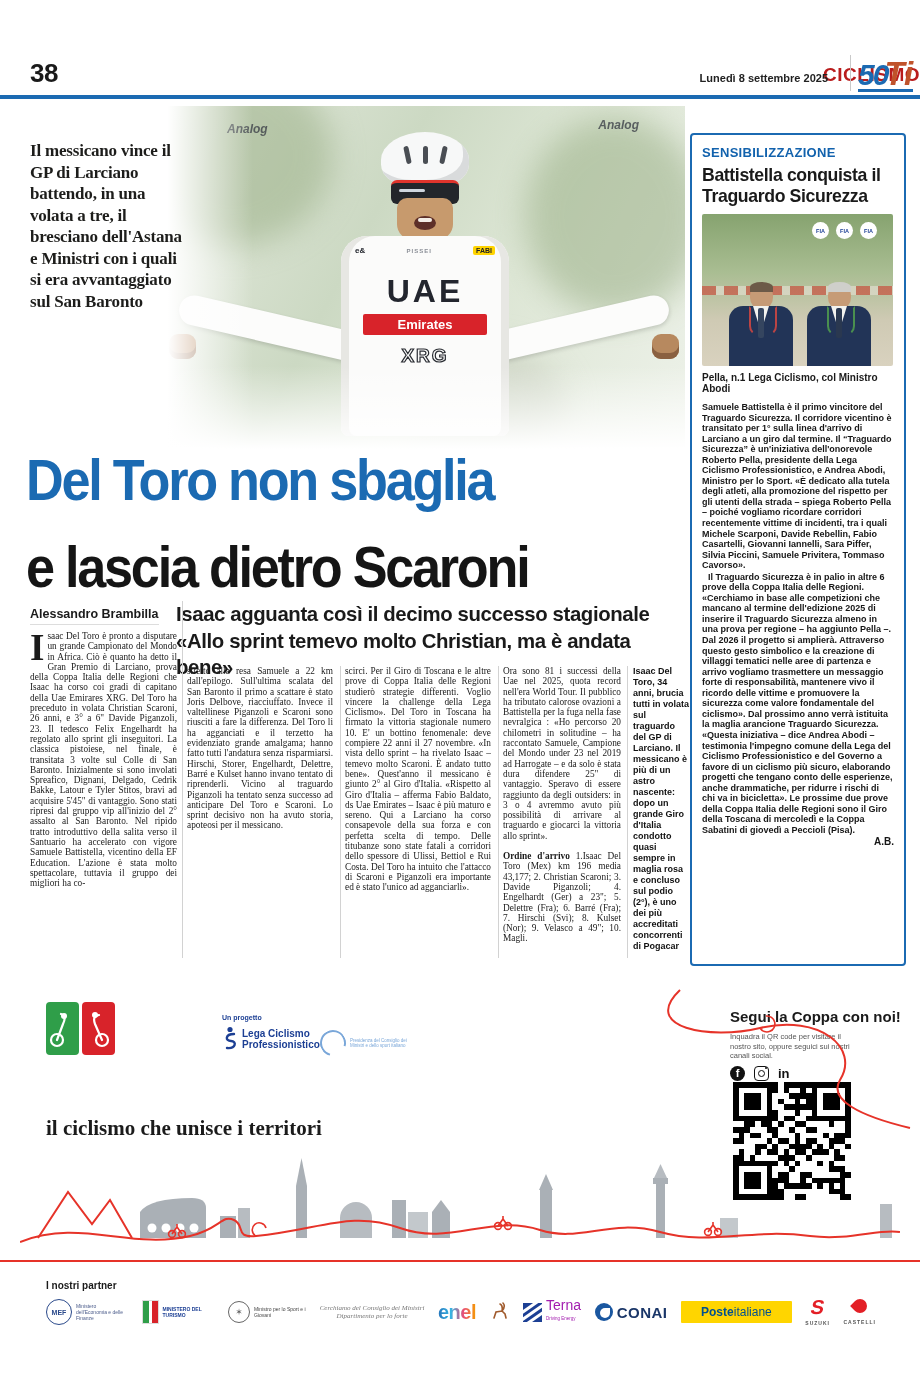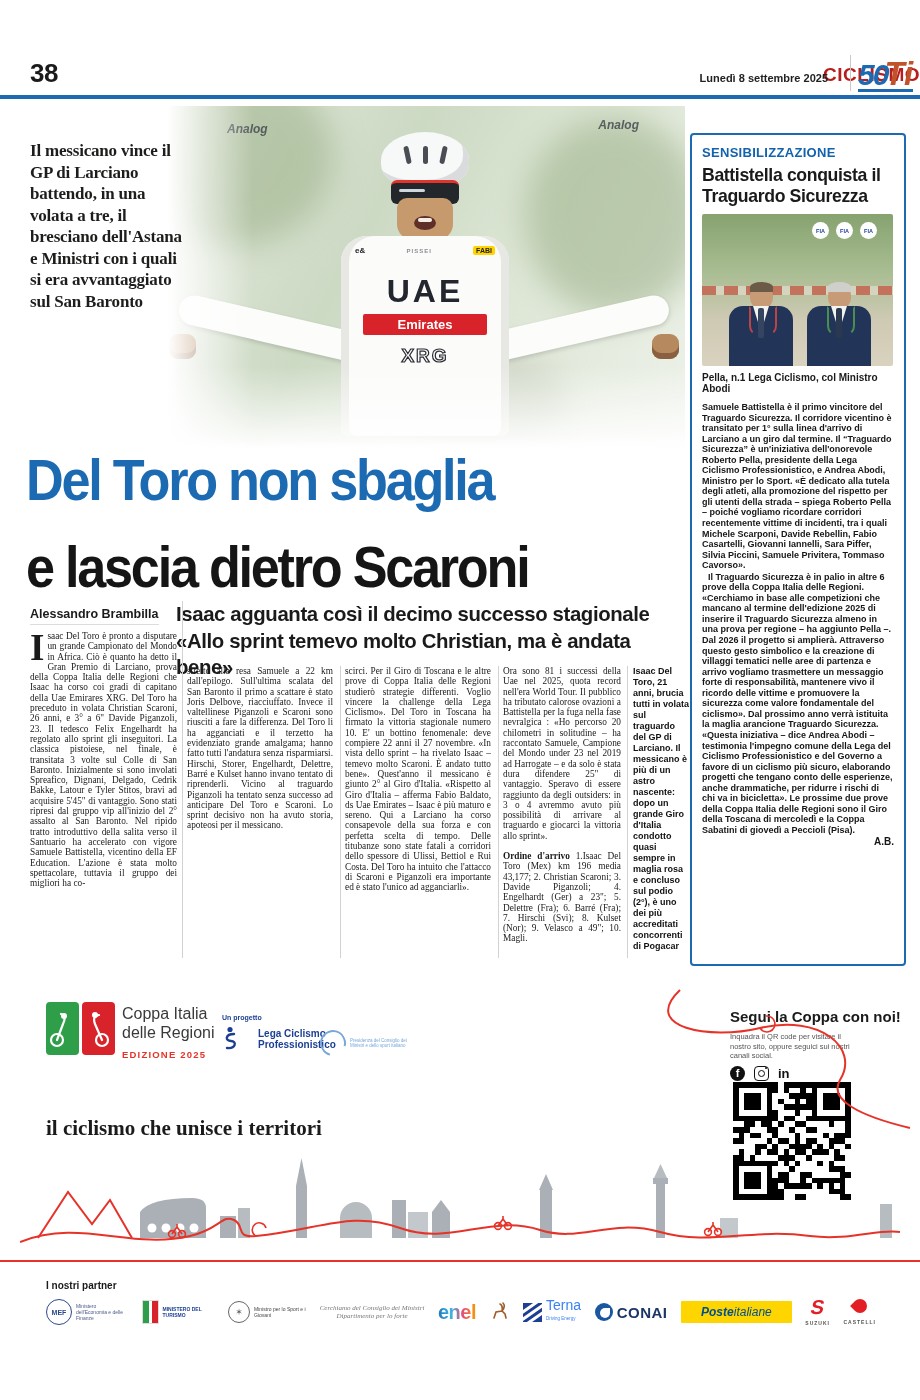--- a/index.html
+++ b/index.html
@@ -93,21 +93,21 @@
 
   
   .ci-logo{left:46px;top:1002px;display:flex;gap:3px;}
   .tile{width:33px;height:53px;border-radius:4px;position:relative;}
   .tile svg{position:absolute;left:3px;top:6px;}
   .t-green{background:#2f9e49;}
   .t-red{background:#d8232a;}
   .ci-text{left:122px;top:1004px;font-size:16px;line-height:19px;color:#3a3a3a;}
   .ci-ed{font-size:9.5px;font-weight:800;color:#e63329;letter-spacing:1.2px;margin-top:3px;}
   .unprog{left:222px;top:1014px;font-size:7px;font-weight:800;color:#1c3f94;}
-  .lega{left:222px;top:1026px;display:flex;align-items:center;gap:20px;color:#1c3f94;font-size:10px;line-height:11px;font-weight:800;}
+  .lega{left:222px;top:1026px;display:flex;align-items:center;gap:4px;color:#1c3f94;font-size:10px;line-height:11px;font-weight:800;}
   .circlogo{left:320px;top:1030px;display:flex;align-items:center;gap:4px;}
   .circlogo .arc{width:22px;height:22px;border-radius:50%;border:2.5px solid #7aa7d9;border-bottom-color:transparent;transform:rotate(-30deg);}
   .circlogo .txt{font-size:4.5px;color:#7aa7d9;line-height:5px;width:60px;}
   .follow-h{left:730px;top:1008px;font-size:15px;font-weight:800;}
   .follow-t{left:730px;top:1032px;width:125px;font-size:7.5px;line-height:9.5px;color:#555;}
   .socials{left:730px;top:1066px;display:flex;gap:9px;align-items:center;}
   .soc{width:15px;height:15px;color:#111;}
   .soc.fb{background:#111;border-radius:50%;color:#fff;font-weight:800;font-size:11px;text-align:center;line-height:15px;}
   .soc.ig{border:1.8px solid #111;border-radius:4px;box-sizing:border-box;position:relative;}
   .soc.ig i{position:absolute;left:3px;top:3px;width:5px;height:5px;border:1.6px solid #111;border-radius:50%;}
@@ -124,26 +124,26 @@
   .partners{left:46px;top:1298px;width:830px;display:flex;align-items:center;justify-content:space-between;}
   .pt{display:flex;align-items:center;gap:4px;}
   .mef-c{width:24px;height:24px;border:1.6px solid #2b4a8b;border-radius:50%;color:#2b4a8b;font-size:7px;font-weight:800;display:flex;align-items:center;justify-content:center;}
   .tiny{font-size:5px;line-height:6px;color:#4a5b8a;width:52px;}
   .flag{width:15px;height:22px;background:linear-gradient(90deg,#2f9e49 0 40%,#fff 40% 60%,#d8232a 60%);border:.5px solid #ddd;}
   .gov-c{width:20px;height:20px;border:1.3px solid #666;border-radius:50%;color:#666;font-size:9px;display:flex;align-items:center;justify-content:center;}
   .script{font-family:"Liberation Serif",serif;font-style:italic;font-size:7px;line-height:8px;color:#777;text-align:center;}
   .enel{font-size:20px;font-weight:800;letter-spacing:-.5px;background:linear-gradient(90deg,#2574bb,#35b6e4,#e94e77,#f59c00);-webkit-background-clip:text;background-clip:text;color:transparent;}
   .terna-sq{width:19px;height:19px;background:#1c3f94;position:relative;overflow:hidden;}
   .terna-sq i{position:absolute;left:-4px;top:7px;width:30px;height:3px;background:#fff;transform:rotate(-35deg);box-shadow:0 6px #fff,0 -6px #fff;}
-  .terna-t{color:#3b82f6;font-size:14px;line-height:13px;}
+  .terna-t{color:#a21caf;font-size:14px;line-height:13px;}
   .terna-t small{font-size:4.5px;display:block;}
   .conai-c{width:18px;height:18px;border-radius:50%;background:#1a57a0;position:relative;}
   .conai-c i{position:absolute;left:5px;top:5px;width:10px;height:10px;background:#fff;border-radius:50% 0 50% 50%;}
   .conai-t{font-size:15px;font-weight:800;color:#1a3668;letter-spacing:.5px;}
-  .poste{background:#ffd500;padding:4px 20px;font-size:12px;color:#00508f;border-radius:1px;font-style:italic;}
+  .poste{background:#ffd500;padding:4px 20px;font-size:12px;color:#00508f;border-radius:1px;}
   .suz{display:flex;flex-direction:column;align-items:center;}
   .suz .s{color:#e31f26;font-weight:800;font-size:20px;line-height:18px;transform:skewX(-12deg);}
   .suz small,.cast small{font-size:5px;font-weight:800;color:#555;letter-spacing:1px;}
   .cast{display:flex;flex-direction:column;align-items:center;}
   .cast .scorp{width:14px;height:14px;background:#e31f26;border-radius:50% 50% 50% 0;transform:rotate(45deg);margin-bottom:2px;}
 </style>
 </head>
 <body>
 
 <div class="page">
@@ -219,21 +219,21 @@
     <p>scirci. Per il Giro di Toscana e le altre prove di Coppa Italia delle Regioni studierò strategie differenti. Voglio vincere la challenge della Lega Ciclismo». Del Toro in Toscana ha firmato la vittoria stagionale numero 10. E' un bottino fenomenale: deve compiere 22 anni il 27 novembre. «In vista dello sprint – ha rivelato Isaac – temevo molto Scaroni. È andato tutto bene». Quest'anno il messicano è giunto 2° al Giro d'Italia. «Rispetto al Giro d'Italia – afferma Fabio Baldato, ds Uae Emirates – Isaac è più maturo e sereno. Qui a Larciano ha corso consapevole della sua forza e con perfetta scelta di tempo. Delle titubanze sono state fatali a corridori dello spessore di Ulissi, Bettiol e Rui Costa. Del Toro ha intuito che l'attacco di Scaroni e Piganzoli era importante ed è stato l'unico ad agganciarli».</p>
   </div>
   <div class="abs col c4">
     <p>Ora sono 81 i successi della Uae nel 2025, quota record nell'era World Tour. Il pubblico ha tributato calorose ovazioni a Battistella per la fuga nella fase nevralgica : «Ho percorso 20 chilometri in solitudine – ha raccontato Samuele, Campione del Mondo under 23 nel 2019 ad Harrogate – e da solo è stata dura difendere 25" di vantaggio. Speravo di essere raggiunto da degli outsiders: in 3 o 4 avremmo avuto più possibilità di arrivare al traguardo e giocarci la vittoria allo sprint».</p>
     <p class="results"><b>Ordine d'arrivo</b> <span>1.Isaac Del Toro (Mex) km 196 media 43,177; 2. Christian Scaroni; 3. Davide Piganzoli; 4. Engelhardt (Ger) a 23"; 5. Delettre (Fra); 6. Barré (Fra); 7. Hirschi (Svi); 8. Kulset (Nor); 9. Velasco a 49"; 10. Magli.</span></p>
   </div>
   <div class="abs vrule vr1"></div>
   <div class="abs vrule vr2"></div>
   <div class="abs vrule vr3"></div>
   <div class="abs vrule vr4"></div>
-  <div class="abs photocap">Isaac Del Toro, 21 anni, brucia tutti in volata sul traguardo del GP di Larciano. Il messicano è più di un astro nascente: dopo un grande Giro d'Italia condotto quasi sempre in maglia rosa e concluso sul podio (2°), è uno dei più accreditati concorrenti di Pogacar</div>
+  <div class="abs photocap">Isaac Del Toro, 34 anni, brucia tutti in volata sul traguardo del GP di Larciano. Il messicano è più di un astro nascente: dopo un grande Giro d'Italia condotto quasi sempre in maglia rosa e concluso sul podio (2°), è uno dei più accreditati concorrenti di Pogacar</div>
 
   <div class="abs sidebar">
     <div class="kicker">SENSIBILIZZAZIONE</div>
     <div class="sb-title">Battistella conquista il Traguardo Sicurezza</div>
     <div class="sb-photo">
       <div class="fia" style="right:64px;">FIA</div>
       <div class="fia" style="right:40px;">FIA</div>
       <div class="fia" style="right:16px;">FIA</div>
       <div class="fence"></div>
       <div class="man" style="left:24px;">
@@ -273,25 +273,20 @@
         <circle cx="15" cy="8" r="3" fill="#fff"></circle>
       </svg>
     </div>
     <div class="tile t-red">
       <svg width="27" height="42" viewBox="0 0 27 42">
         <circle cx="17" cy="32" r="6" fill="none" stroke="#fff" stroke-width="2.2"></circle>
         <path d="M17 32 L10 16 Q7 8 14 7" fill="none" stroke="#fff" stroke-width="2.2" stroke-linecap="round"></path>
         <circle cx="10" cy="7" r="3" fill="#fff"></circle>
       </svg>
     </div>
-  </div>
-  <div class="abs ci-text">
-    <div>Coppa Italia</div>
-    <div>delle Regioni</div>
-    <div class="ci-ed">EDIZIONE 2025</div>
   </div>
 
   <div class="abs unprog">Un progetto</div>
   <div class="abs lega">
     <svg width="16" height="26" viewBox="0 0 16 26">
       <circle cx="8" cy="3.5" r="2.6" fill="#1c3f94"></circle>
       <path d="M12 8 C3 8 3 15 9 15 C15 15 14 23 5 22" fill="none" stroke="#1c3f94" stroke-width="2.4" stroke-linecap="round"></path>
     </svg>
     <div><span>Lega Ciclismo</span><br><span>Professionistico</span></div>
   </div>

